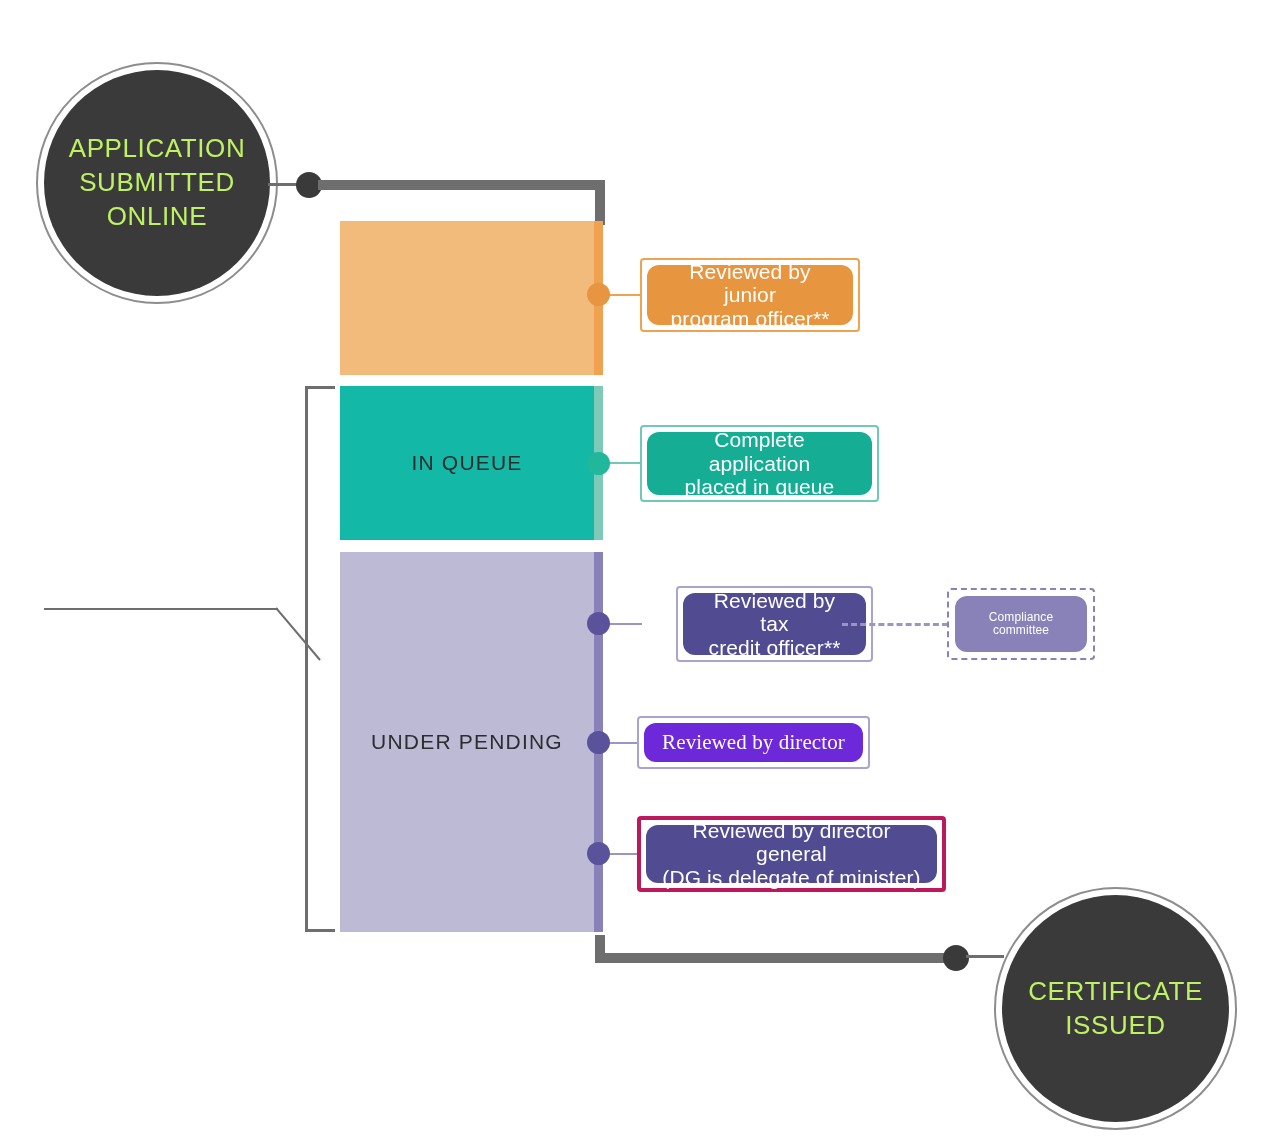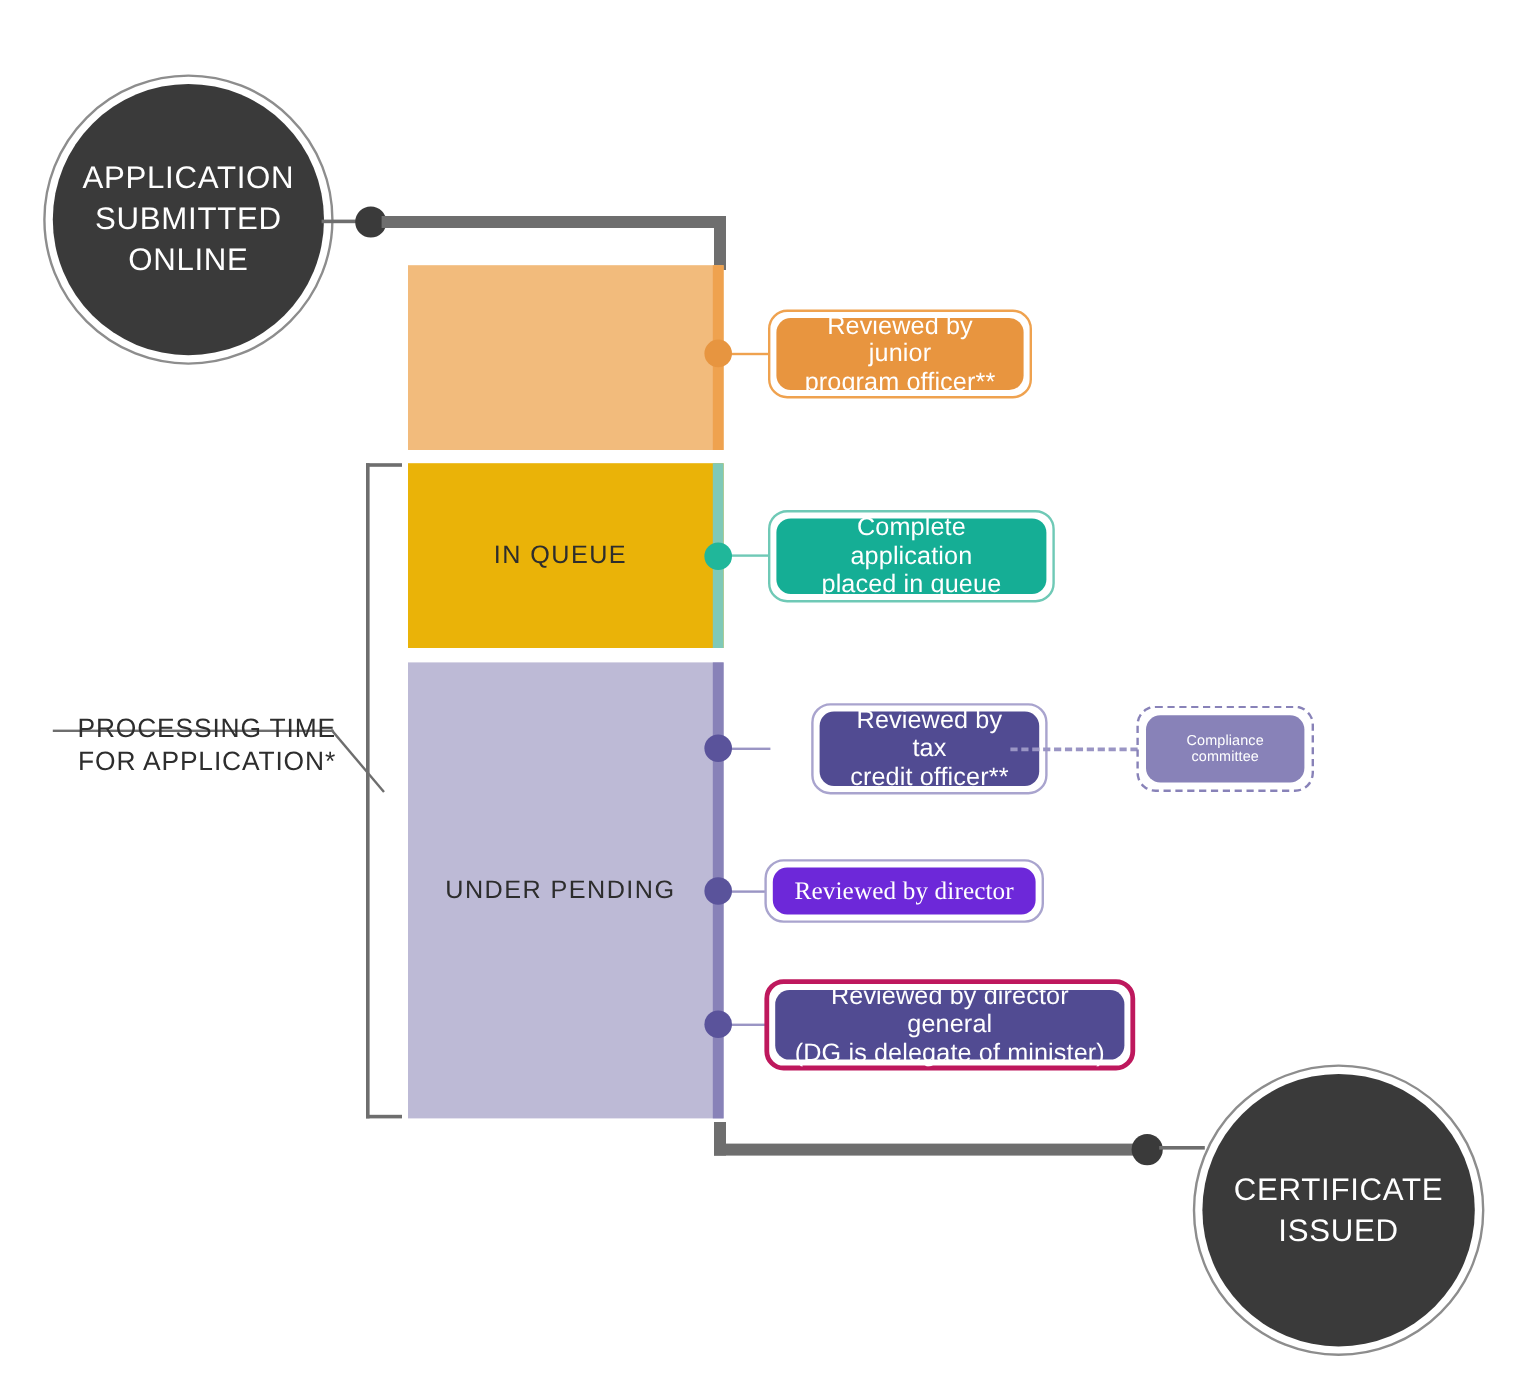--- a/index.html
+++ b/index.html
@@ -16,21 +16,21 @@
     height: 1146px;
     background: #ffffff;
     overflow: hidden;
   }
 
   
   .terminal-circle {
     position: absolute;
     border-radius: 50%;
     background: #3a3a3a;
-    color: #ffffff;
+    color: #bef264;
     display: flex;
     align-items: center;
     justify-content: center;
     text-align: center;
     letter-spacing: 0.5px;
     box-sizing: border-box;
   }
   .terminal-ring {
     position: absolute;
     border-radius: 50%;
@@ -69,21 +69,21 @@
     white-space: pre-line;
     position: relative;
     z-index: 2;
     padding-right: 9px;
   }
 
   
   .callout {
     position: absolute;
     box-sizing: border-box;
-    border-radius: 16px;
+    border-radius: 4px;
     background: #ffffff;
     padding: 5px;
   }
   .callout-inner {
     border-radius: 12px;
     color: #ffffff;
     font-size: 21px;
     line-height: 1.12;
     letter-spacing: 0.1px;
     text-align: center;
@@ -189,21 +189,21 @@
   <div class="stub" style="left:600px; top:294px; width:48px; background:#EFA24F;"></div>
   <div class="node-dot" style="left:587px; top:283px; width:23px; height:23px; background:#E79540;"></div>
 
   <div class="callout" style="left:640px; top:258px; width:220px; height:74px; border:2px solid #EFA24F;">
     <div class="callout-inner" style="background:#E8953F;">
       <span>Reviewed by junior
 program officer**</span>
     </div>
   </div>
 
-  <div class="stage" style="left:340px; top:386px; width:263px; height:154px; background:#eab308;">
+  <div class="stage" style="left:340px; top:386px; width:263px; height:154px; background:#14b8a6;">
     <div class="stage-edge" style="background:#7FC9B8;"></div>
     <span class="stage-label">IN QUEUE</span>
   </div>
   <div class="stub" style="left:600px; top:462px; width:48px; background:#6FC9B6;"></div>
   <div class="node-dot" style="left:587px; top:452px; width:23px; height:23px; background:#20B79A;"></div>
 
   <div class="callout" style="left:640px; top:425px; width:239px; height:77px; border:2px solid #6FC9B6;">
     <div class="callout-inner" style="background:#15AE95;align-items:center;">
       <span>Complete application
 placed in queue</span>
@@ -247,24 +247,20 @@
       <span>Reviewed by director general
 (DG is delegate of minister)</span>
     </div>
   </div>
 
   <div class="bracket" style="left:305px; top:386px; width:30px; height:546px;"></div>
   <div class="leader-h" style="left:44px; top:608px; width:234px;"></div>
   <svg class="leader-diag" style="left:276px; top:606px;" width="46" height="56" viewBox="0 0 46 56">
     <line x1="0" y1="2" x2="44" y2="54" stroke="#6e6e6e" stroke-width="2"></line>
   </svg>
-  <div class="side-label" style="left:10px; top:564px; width:270px;">
-    <span>PROCESSING TIME
-FOR APPLICATION*</span>
-  </div>
 
   <div class="flow-v" style="left:595px; top:935px; height:28px;"></div>
   <div class="flow-h" style="left:595px; top:953px; width:357px;"></div>
   <div class="flow-dot" style="left:943px; top:945px;"></div>
   <div class="flow-thin" style="left:966px; top:955px; width:38px;"></div>
 
   <div class="terminal-ring" style="left:994px; top:887px; width:243px; height:243px;"></div>
   <div class="terminal-circle" style="left:1002px; top:895px; width:227px; height:227px;">
     <span class="terminal-label">CERTIFICATE
 ISSUED</span>

